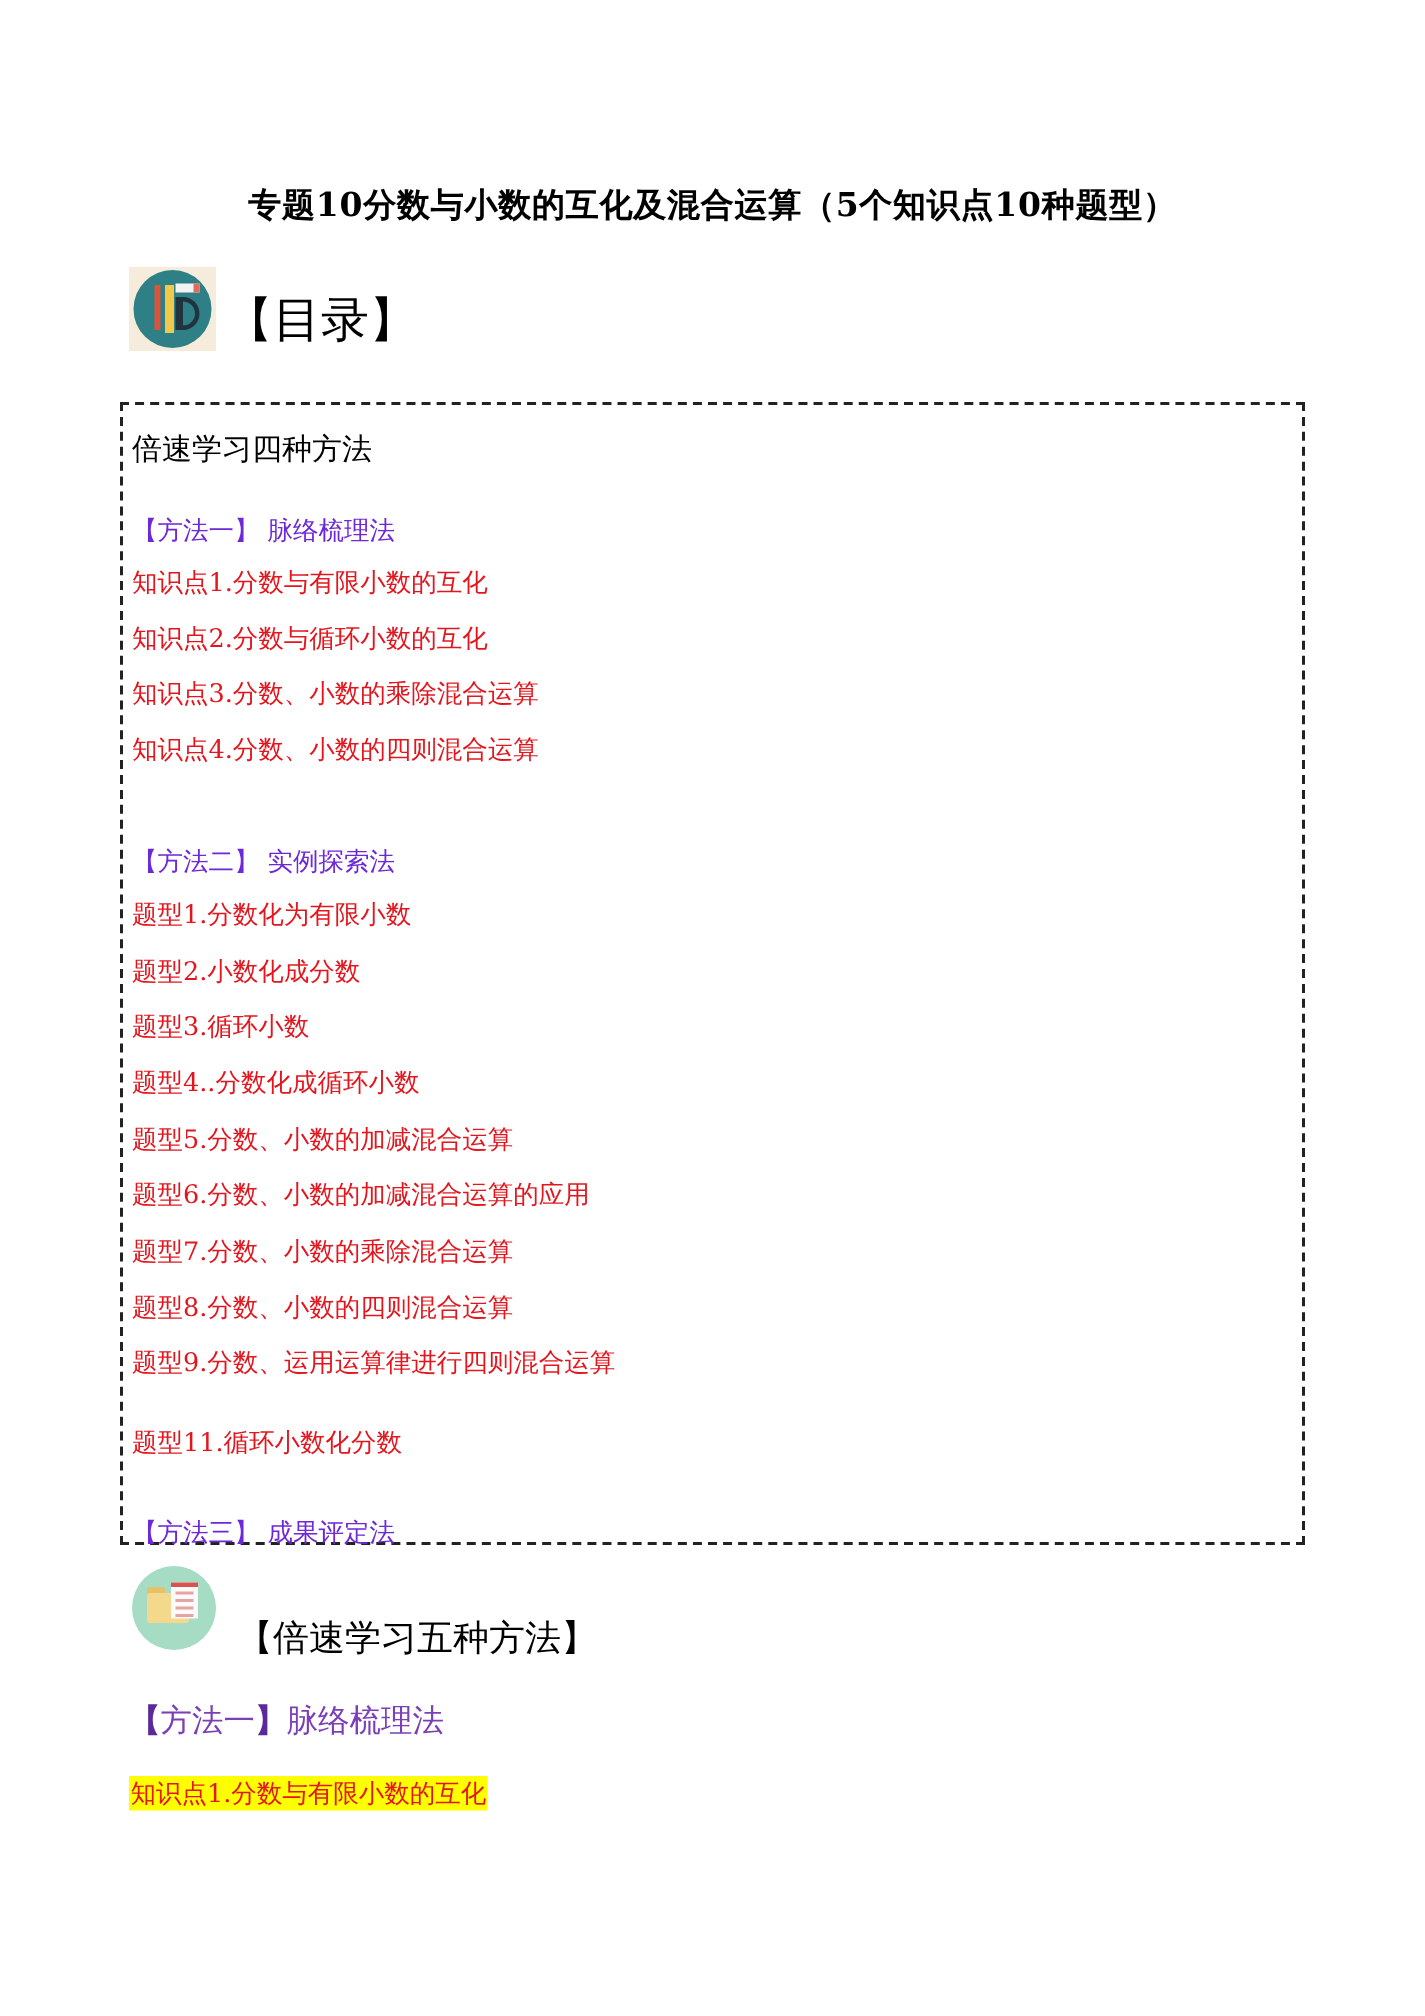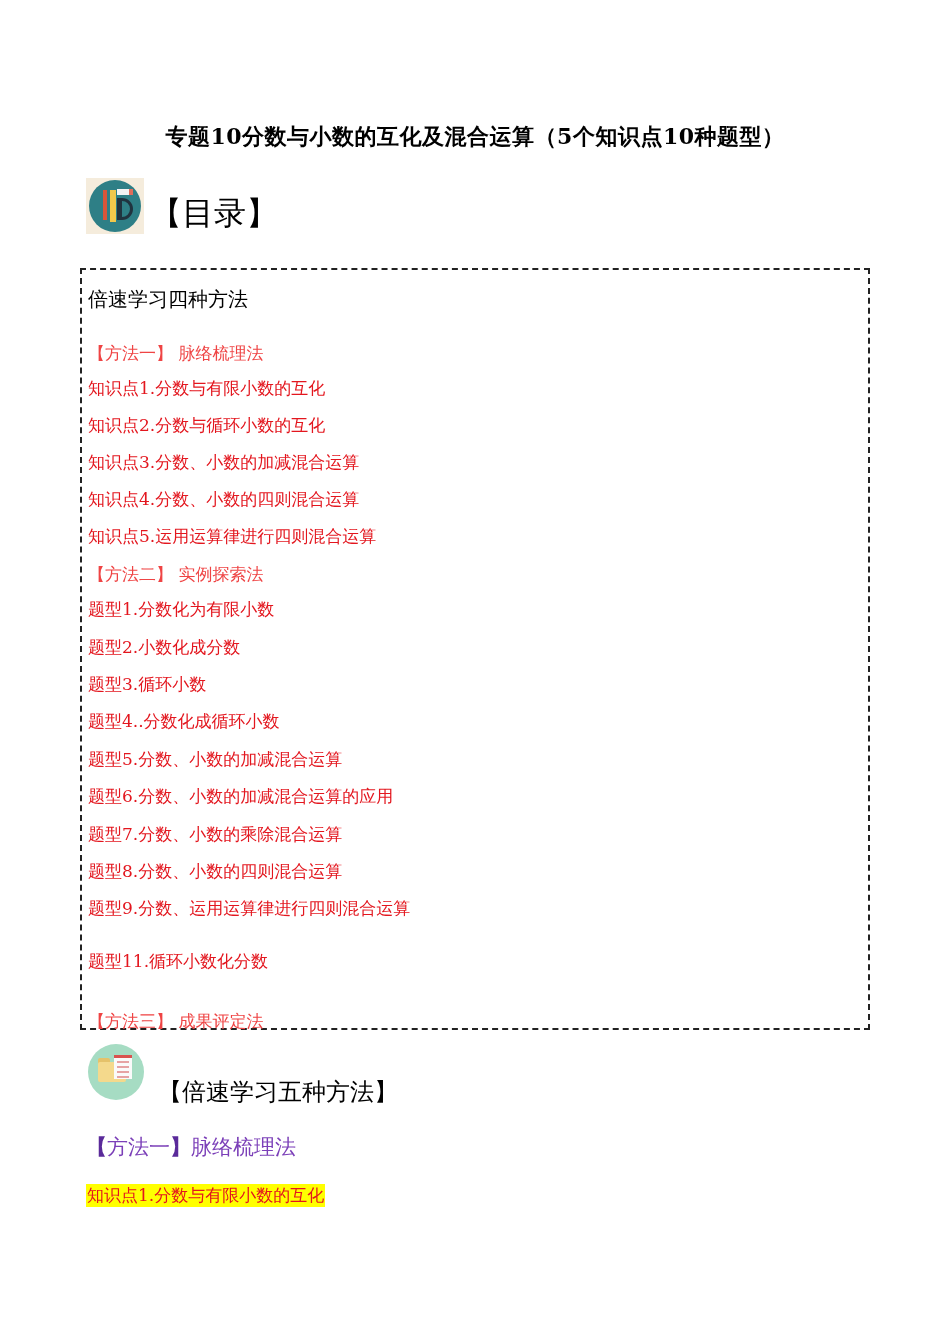--- a/index.html
+++ b/index.html
@@ -12,21 +12,21 @@
   .icon-book .circle { width: 52px; height: 52px; border-radius: 50%; background: #2e7f86; position: relative; }
   .icon-book .pencil { position: absolute; left: 14px; top: 10px; width: 4px; height: 30px; background: #d9553a; }
   .icon-book .ruler { position: absolute; left: 21px; top: 10px; width: 6px; height: 32px; background: #f1c84b; }
   .icon-book .eraser { position: absolute; left: 28px; top: 9px; width: 12px; height: 6px; background: #f3f3f3; border-right: 4px solid #e06d5a; }
   .icon-book .protractor { position: absolute; left: 28px; top: 18px; width: 16px; height: 22px; border: 3px solid #20333f; border-left-width: 5px; border-radius: 0 12px 12px 0; box-sizing: border-box; }
   .toc-label { font-size: 32px; margin-left: 6px; margin-bottom: -2px; }
   .toc-box { position: absolute; top: 268px; left: 80px; width: 790px; height: 762px;
              border: 2px dashed #222; box-sizing: border-box; }
   .toc-box .box-title { position: absolute; top: 16px; left: 6px; font-family: Liberation Mono, monospace; font-size: 20px; }
   .line { position: absolute; left: 6px; font-size: 17px; white-space: nowrap; }
-  .black { color: #ef4444; }
+  .black { color: #6d28d9; }
   .red { color: #e3161e; }
   .icon-folder { position: absolute; top: 1044px; left: 88px; width: 56px; height: 56px; border-radius: 50%; background: #a6dcc3; }
   .icon-folder .folder { position: absolute; left: 10px; top: 18px; width: 28px; height: 20px; background: #f4d98c; border-radius: 2px; }
   .icon-folder .folder-tab { position: absolute; left: 10px; top: 14px; width: 12px; height: 5px; background: #e5c26a; border-radius: 2px 2px 0 0; }
   .icon-folder .paper { position: absolute; left: 26px; top: 11px; width: 18px; height: 24px; background: #fafafa; border-top: 3px solid #d9534f; box-sizing: border-box; }
   .icon-folder .paper i { display: block; height: 2px; background: #e6a3a3; margin: 3px 3px 0; }
   .sec-head { position: absolute; top: 1076px; left: 158px; font-size: 24px; }
   .method-head { position: absolute; top: 1133px; left: 86px; font-size: 21px; color: #7b3fb8; }
   .method-head .br { color: #5a2a9a; font-weight: bold; }
   .kp-highlight { position: absolute; top: 1184px; left: 86px; font-size: 17px; color: #e3161e; background: #ffff00; padding: 0 1px; }
@@ -46,23 +46,22 @@
     </div>
   </div>
   <div class="toc-label">【目录】</div>
 </div>
 
 <div class="toc-box">
   <div class="box-title">倍速学习四种方法</div>
   <div class="line black" style="top:72px">【方法一】  脉络梳理法</div>
   <div class="line red" style="top:107px">知识点1.分数与有限小数的互化</div>
   <div class="line red" style="top:144px">知识点2.分数与循环小数的互化</div>
-  <div class="line red" style="top:181px">知识点3.分数、小数的加减混合运算</div>
+  <div class="line red" style="top:181px">知识点3.分数、小数的乘除混合运算</div>
   <div class="line red" style="top:218px">知识点4.分数、小数的四则混合运算</div>
-  <div class="line red" style="top:255px">知识点5.运用运算律进行四则混合运算</div>
   <div class="line black" style="top:293px">【方法二】  实例探索法</div>
   <div class="line red" style="top:328px">题型1.分数化为有限小数</div>
   <div class="line red" style="top:366px">题型2.小数化成分数</div>
   <div class="line red" style="top:403px">题型3.循环小数</div>
   <div class="line red" style="top:440px">题型4..分数化成循环小数</div>
   <div class="line red" style="top:478px">题型5.分数、小数的加减混合运算</div>
   <div class="line red" style="top:515px">题型6.分数、小数的加减混合运算的应用</div>
   <div class="line red" style="top:553px">题型7.分数、小数的乘除混合运算</div>
   <div class="line red" style="top:590px">题型8.分数、小数的四则混合运算</div>
   <div class="line red" style="top:627px">题型9.分数、运用运算律进行四则混合运算</div>

